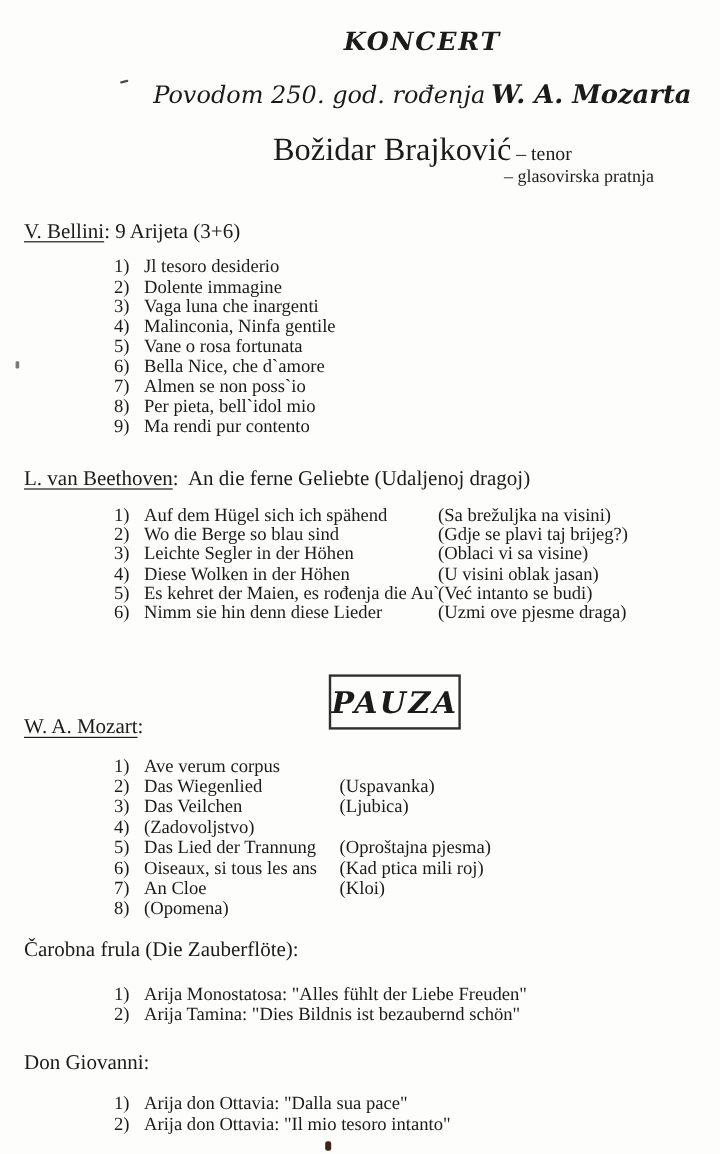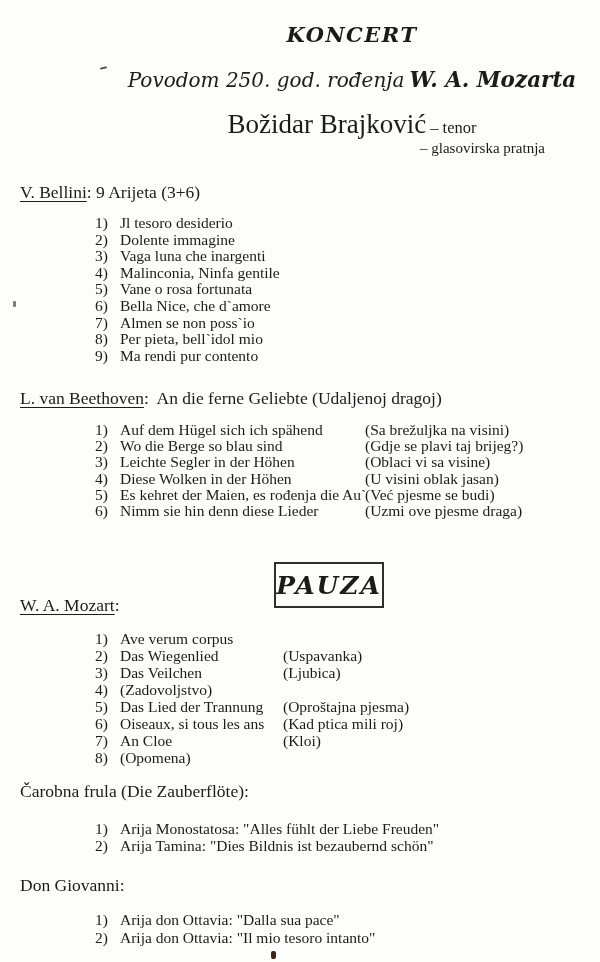--- a/index.html
+++ b/index.html
@@ -145,21 +145,21 @@
       <span class="trans">(Oblaci vi sa visine)</span>
     </div>
   <div class="row">
       <span class="num">4)</span>
       <span class="title">Diese Wolken in der Höhen</span>
       <span class="trans">(U visini oblak jasan)</span>
     </div>
   <div class="row">
       <span class="num">5)</span>
       <span class="title">Es kehret der Maien, es rođenja die Au`</span>
-      <span class="trans">(Već pjesme se budi)</span>
+      <span class="trans">(Već intanto se budi)</span>
     </div>
   <div class="row">
       <span class="num">6)</span>
       <span class="title">Nimm sie hin denn diese Lieder</span>
       <span class="trans">(Uzmi ove pjesme draga)</span>
     </div>
 </div>
 
 <div class="abs" id="pauza">
     <span>PAUZA</span>

